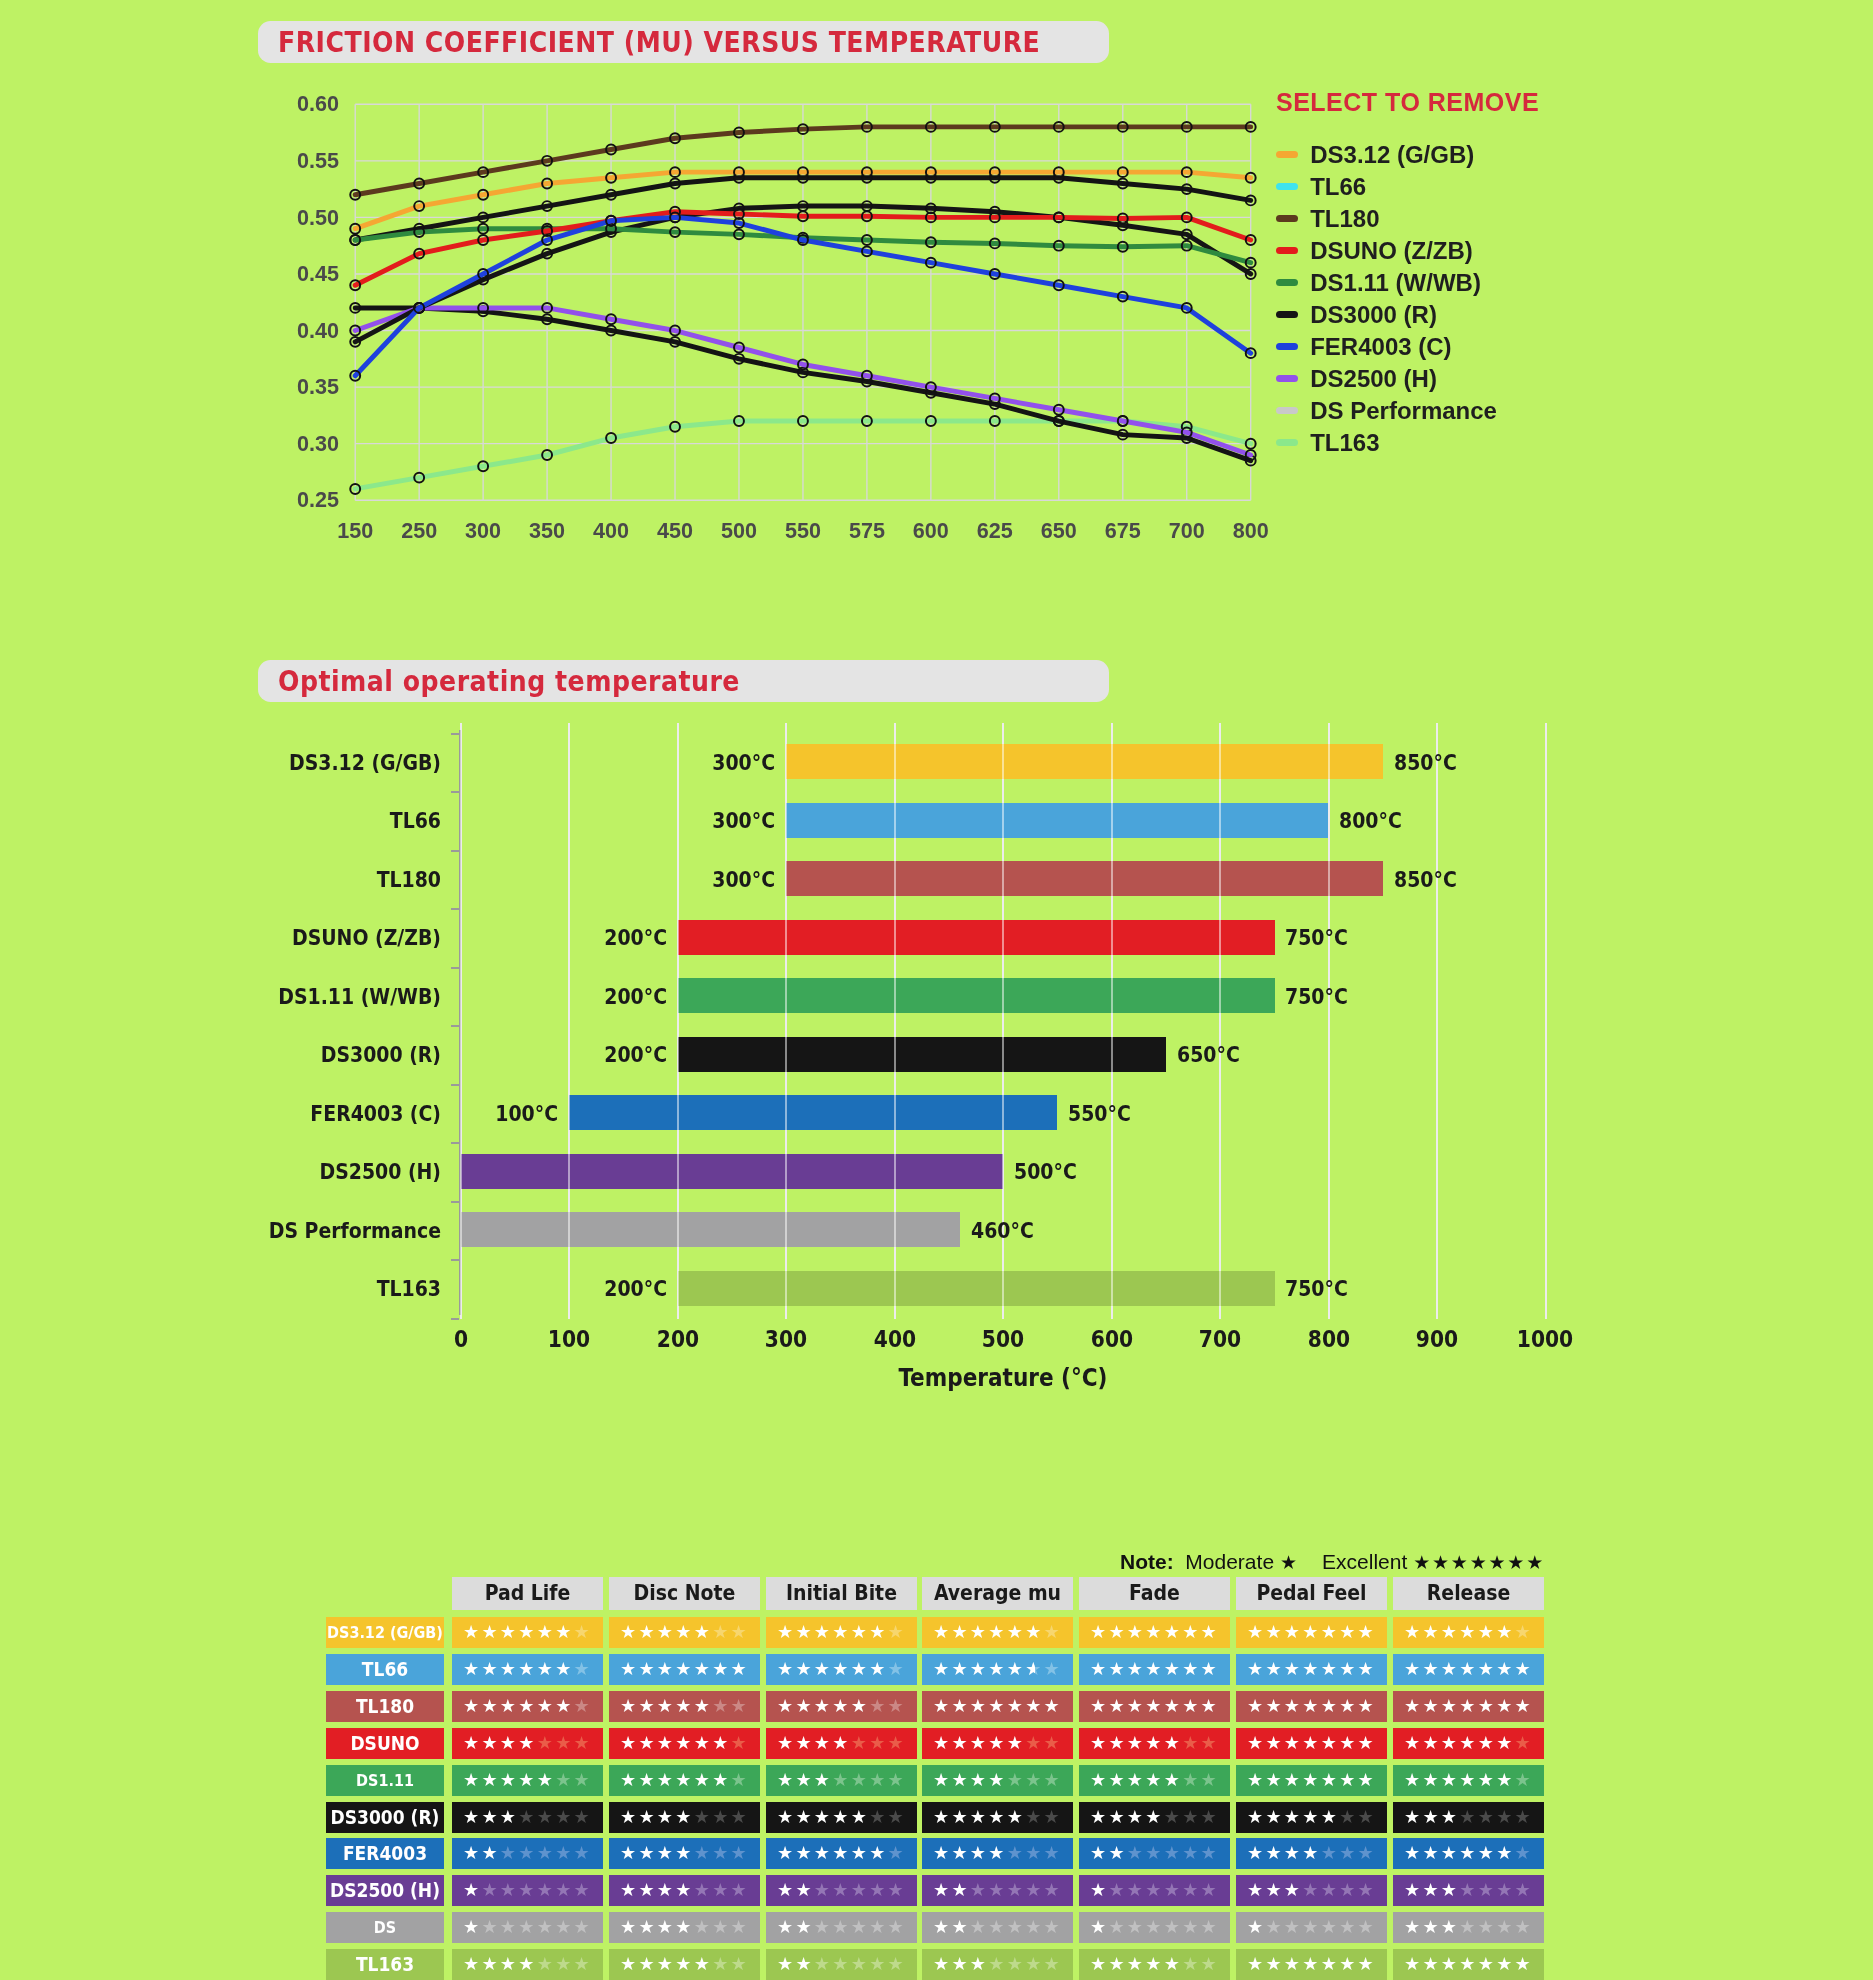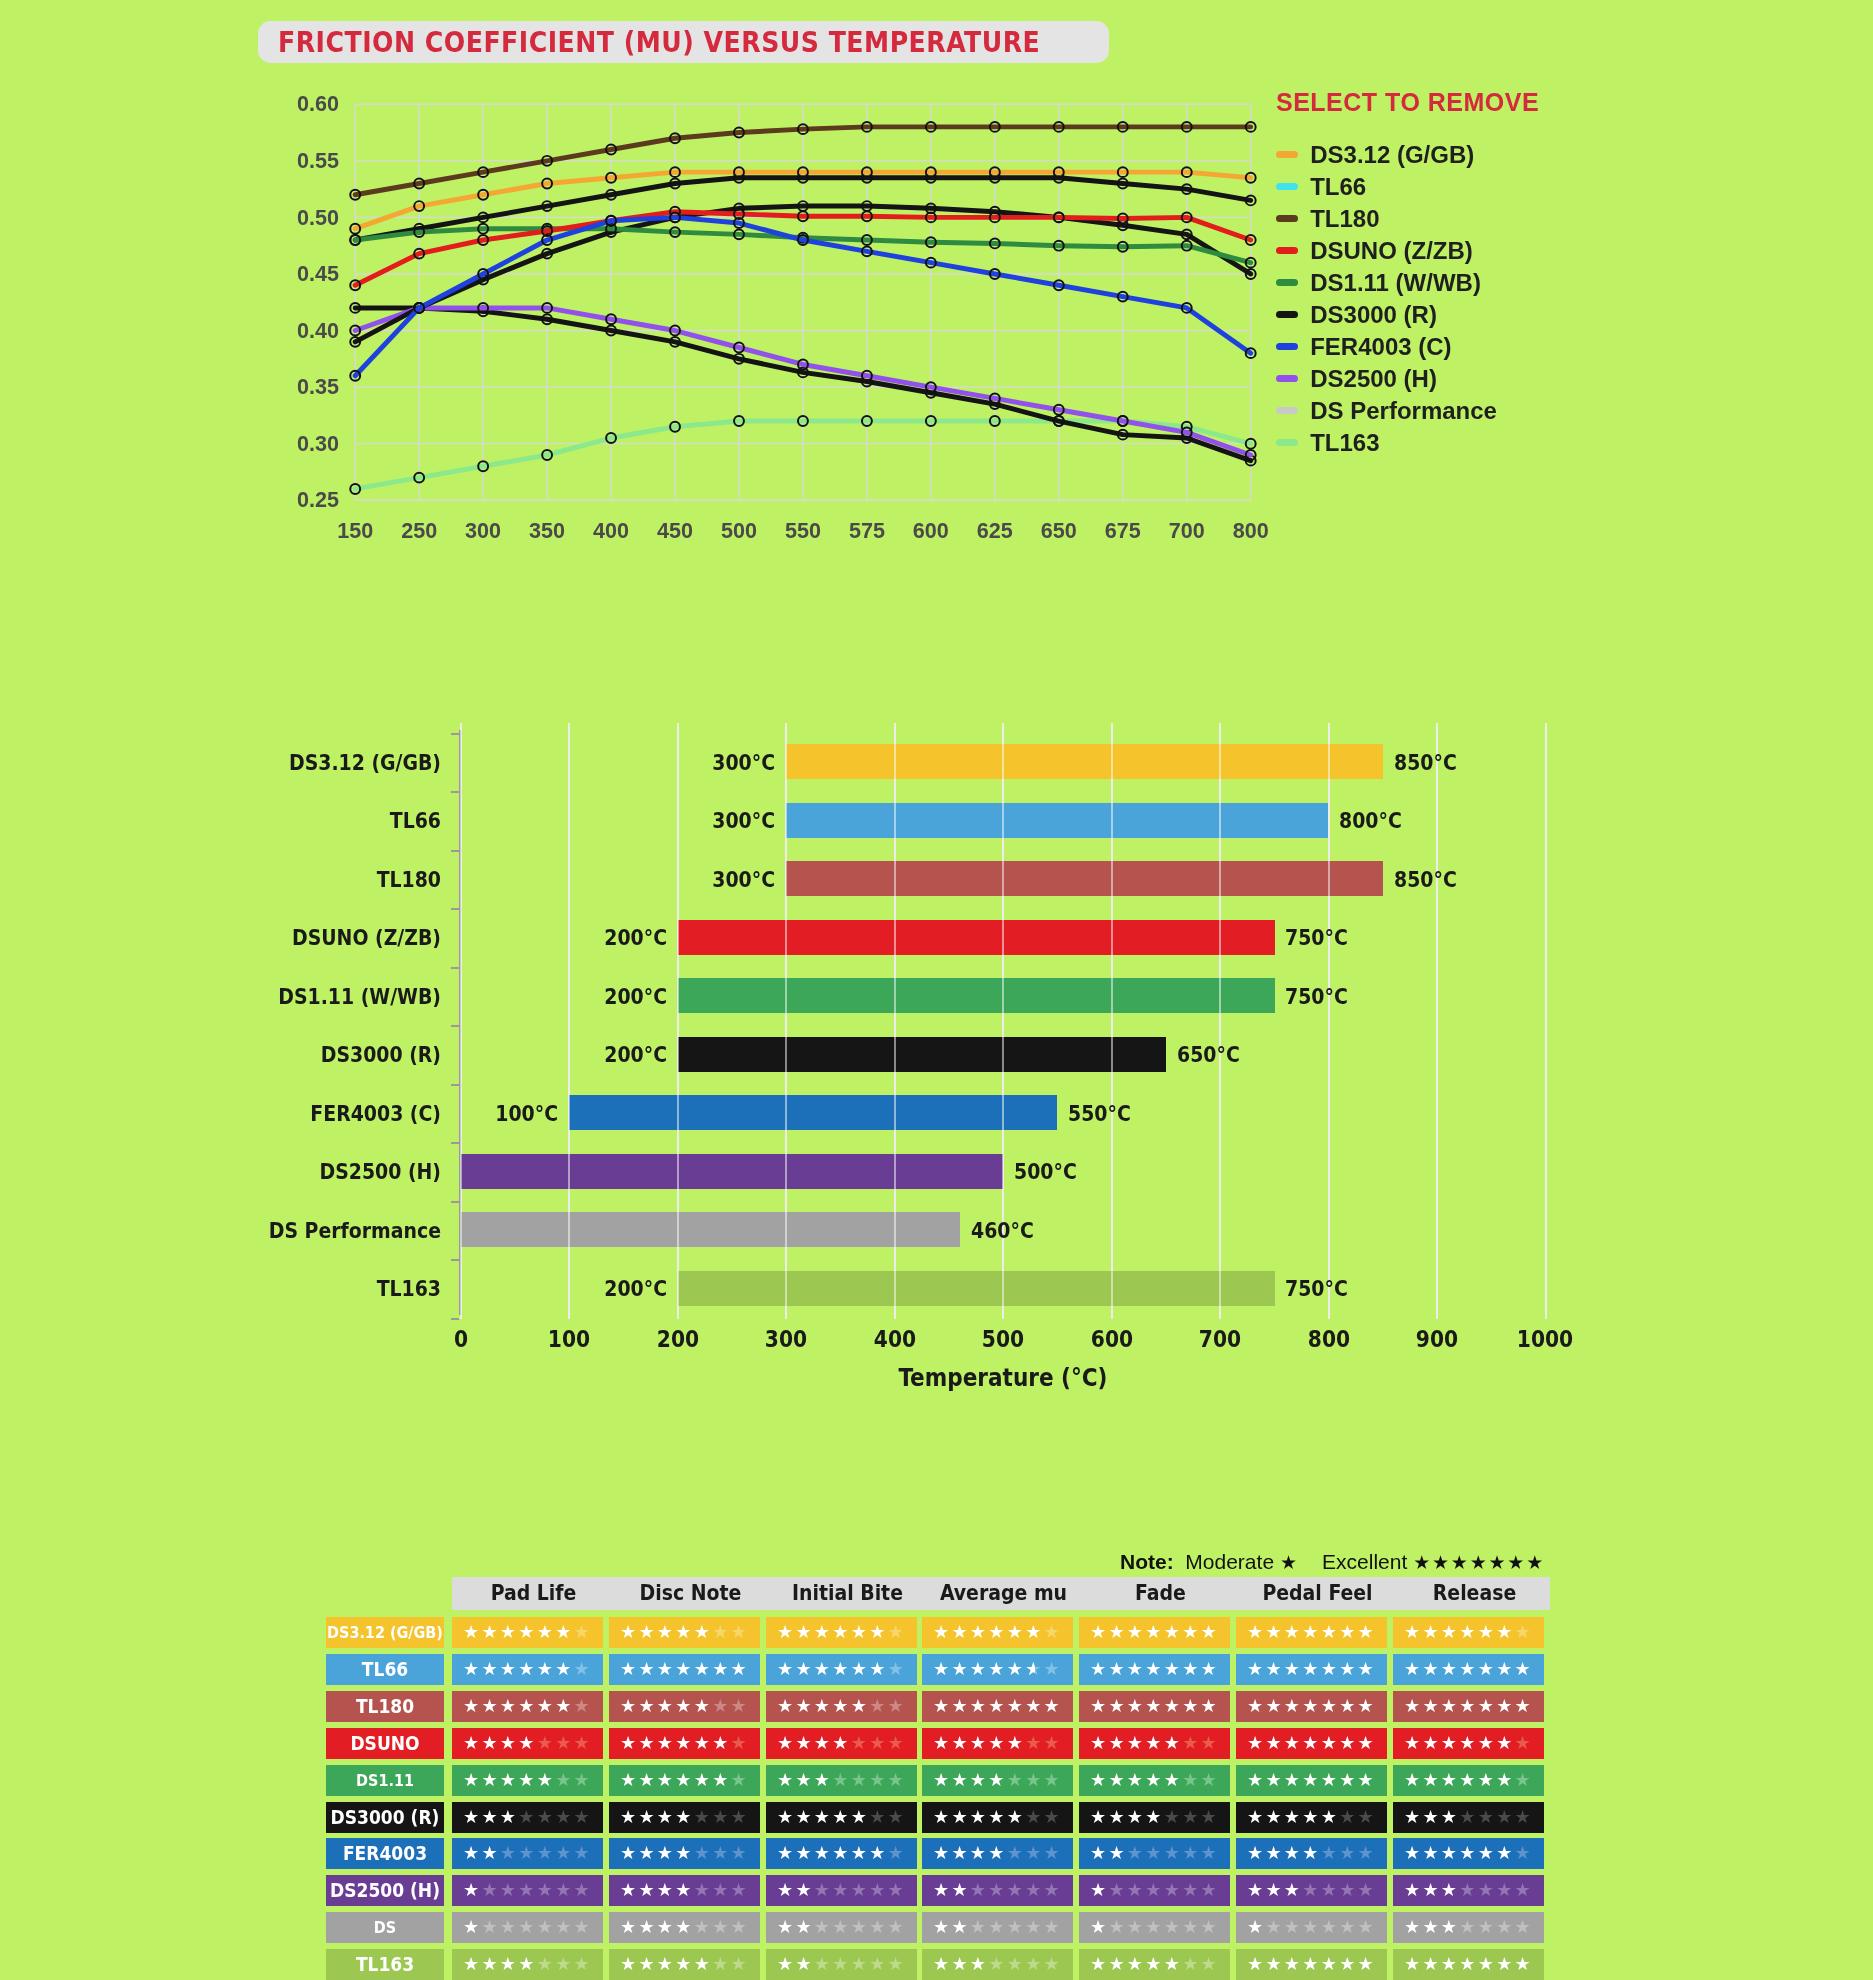--- a/index.html
+++ b/index.html
@@ -22,21 +22,21 @@
   .leg-lab{font-size:24px;font-weight:600;color:#1f1f1f;}
   .bar-grid{position:absolute;width:1.8px;background:#d8d8d8;z-index:0;}
   .bar-grid-w{position:absolute;width:1.8px;background:rgba(255,255,255,.5);z-index:2;}
   .bar{position:absolute;z-index:1;}
   .bar-row-label{position:absolute;text-align:right;font-weight:700;font-size:21px;z-index:3;}
   .bar-val{position:absolute;font-weight:700;font-size:21px;z-index:3;}
   .bar-tick-label{position:absolute;font-weight:700;font-size:22.5px;text-align:center;z-index:3;}
   .bar-axis{position:absolute;background:#9a9a9a;z-index:1;}
   #bar-xlabel{position:absolute;font-weight:800;font-size:24px;text-align:center;z-index:3;}
   
-  .th{position:absolute;background:#dcdcdc;text-align:center;font-weight:700;font-size:21px;z-index:1;padding-left:6px;}
+  .th{position:absolute;background:#dcdcdc;text-align:center;font-weight:700;font-size:21px;z-index:1;}
   .th span{display:inline-block;line-height:33px;}
   .trl{position:absolute;color:#fff;text-align:center;font-weight:700;z-index:1;}
   .tcell{position:absolute;text-align:center;z-index:1;white-space:nowrap;}
   .st{font-size:18px;letter-spacing:2.3px;}
   .st.on{color:#fff;}
   .half{position:relative;display:inline-block;}
   .hf{position:absolute;left:0;top:0;width:55%;overflow:hidden;color:#fff;}
   #note{position:absolute;text-align:right;font-size:21px;color:#111;}
   #note b{font-weight:700;}
   #note .nstars{letter-spacing:1.8px;font-size:19px;}
@@ -296,20 +296,23 @@
           <span class="leg-dash" style="background:#C9C9C9"></span>
           <span class="leg-lab">DS Performance</span>
         </div>
         <div class="leg-item">
           <span class="leg-dash" style="background:#8BE88B"></span>
           <span class="leg-lab">TL163</span>
         </div>
       </div>
   </div>
 
+  <div class="titlebar" style="top:660px;">
+    <div class="t cond">Optimal operating temperature</div>
+  </div>
   <div id="bar-area">
       <div class="bar-grid" style="left:460px;top:723px;height:596px;"></div>
       <div class="bar-grid-w" style="left:460px;top:723px;height:596px;"></div>
       <div class="bar-tick-label cond" style="left:407px;top:1326px;width:108px;">0</div>
       <div class="bar-grid" style="left:568px;top:723px;height:596px;"></div>
       <div class="bar-grid-w" style="left:568px;top:723px;height:596px;"></div>
       <div class="bar-tick-label cond" style="left:515px;top:1326px;width:108px;">100</div>
       <div class="bar-grid" style="left:677px;top:723px;height:596px;"></div>
       <div class="bar-grid-w" style="left:677px;top:723px;height:596px;"></div>
       <div class="bar-tick-label cond" style="left:624px;top:1326px;width:108px;">200</div>

